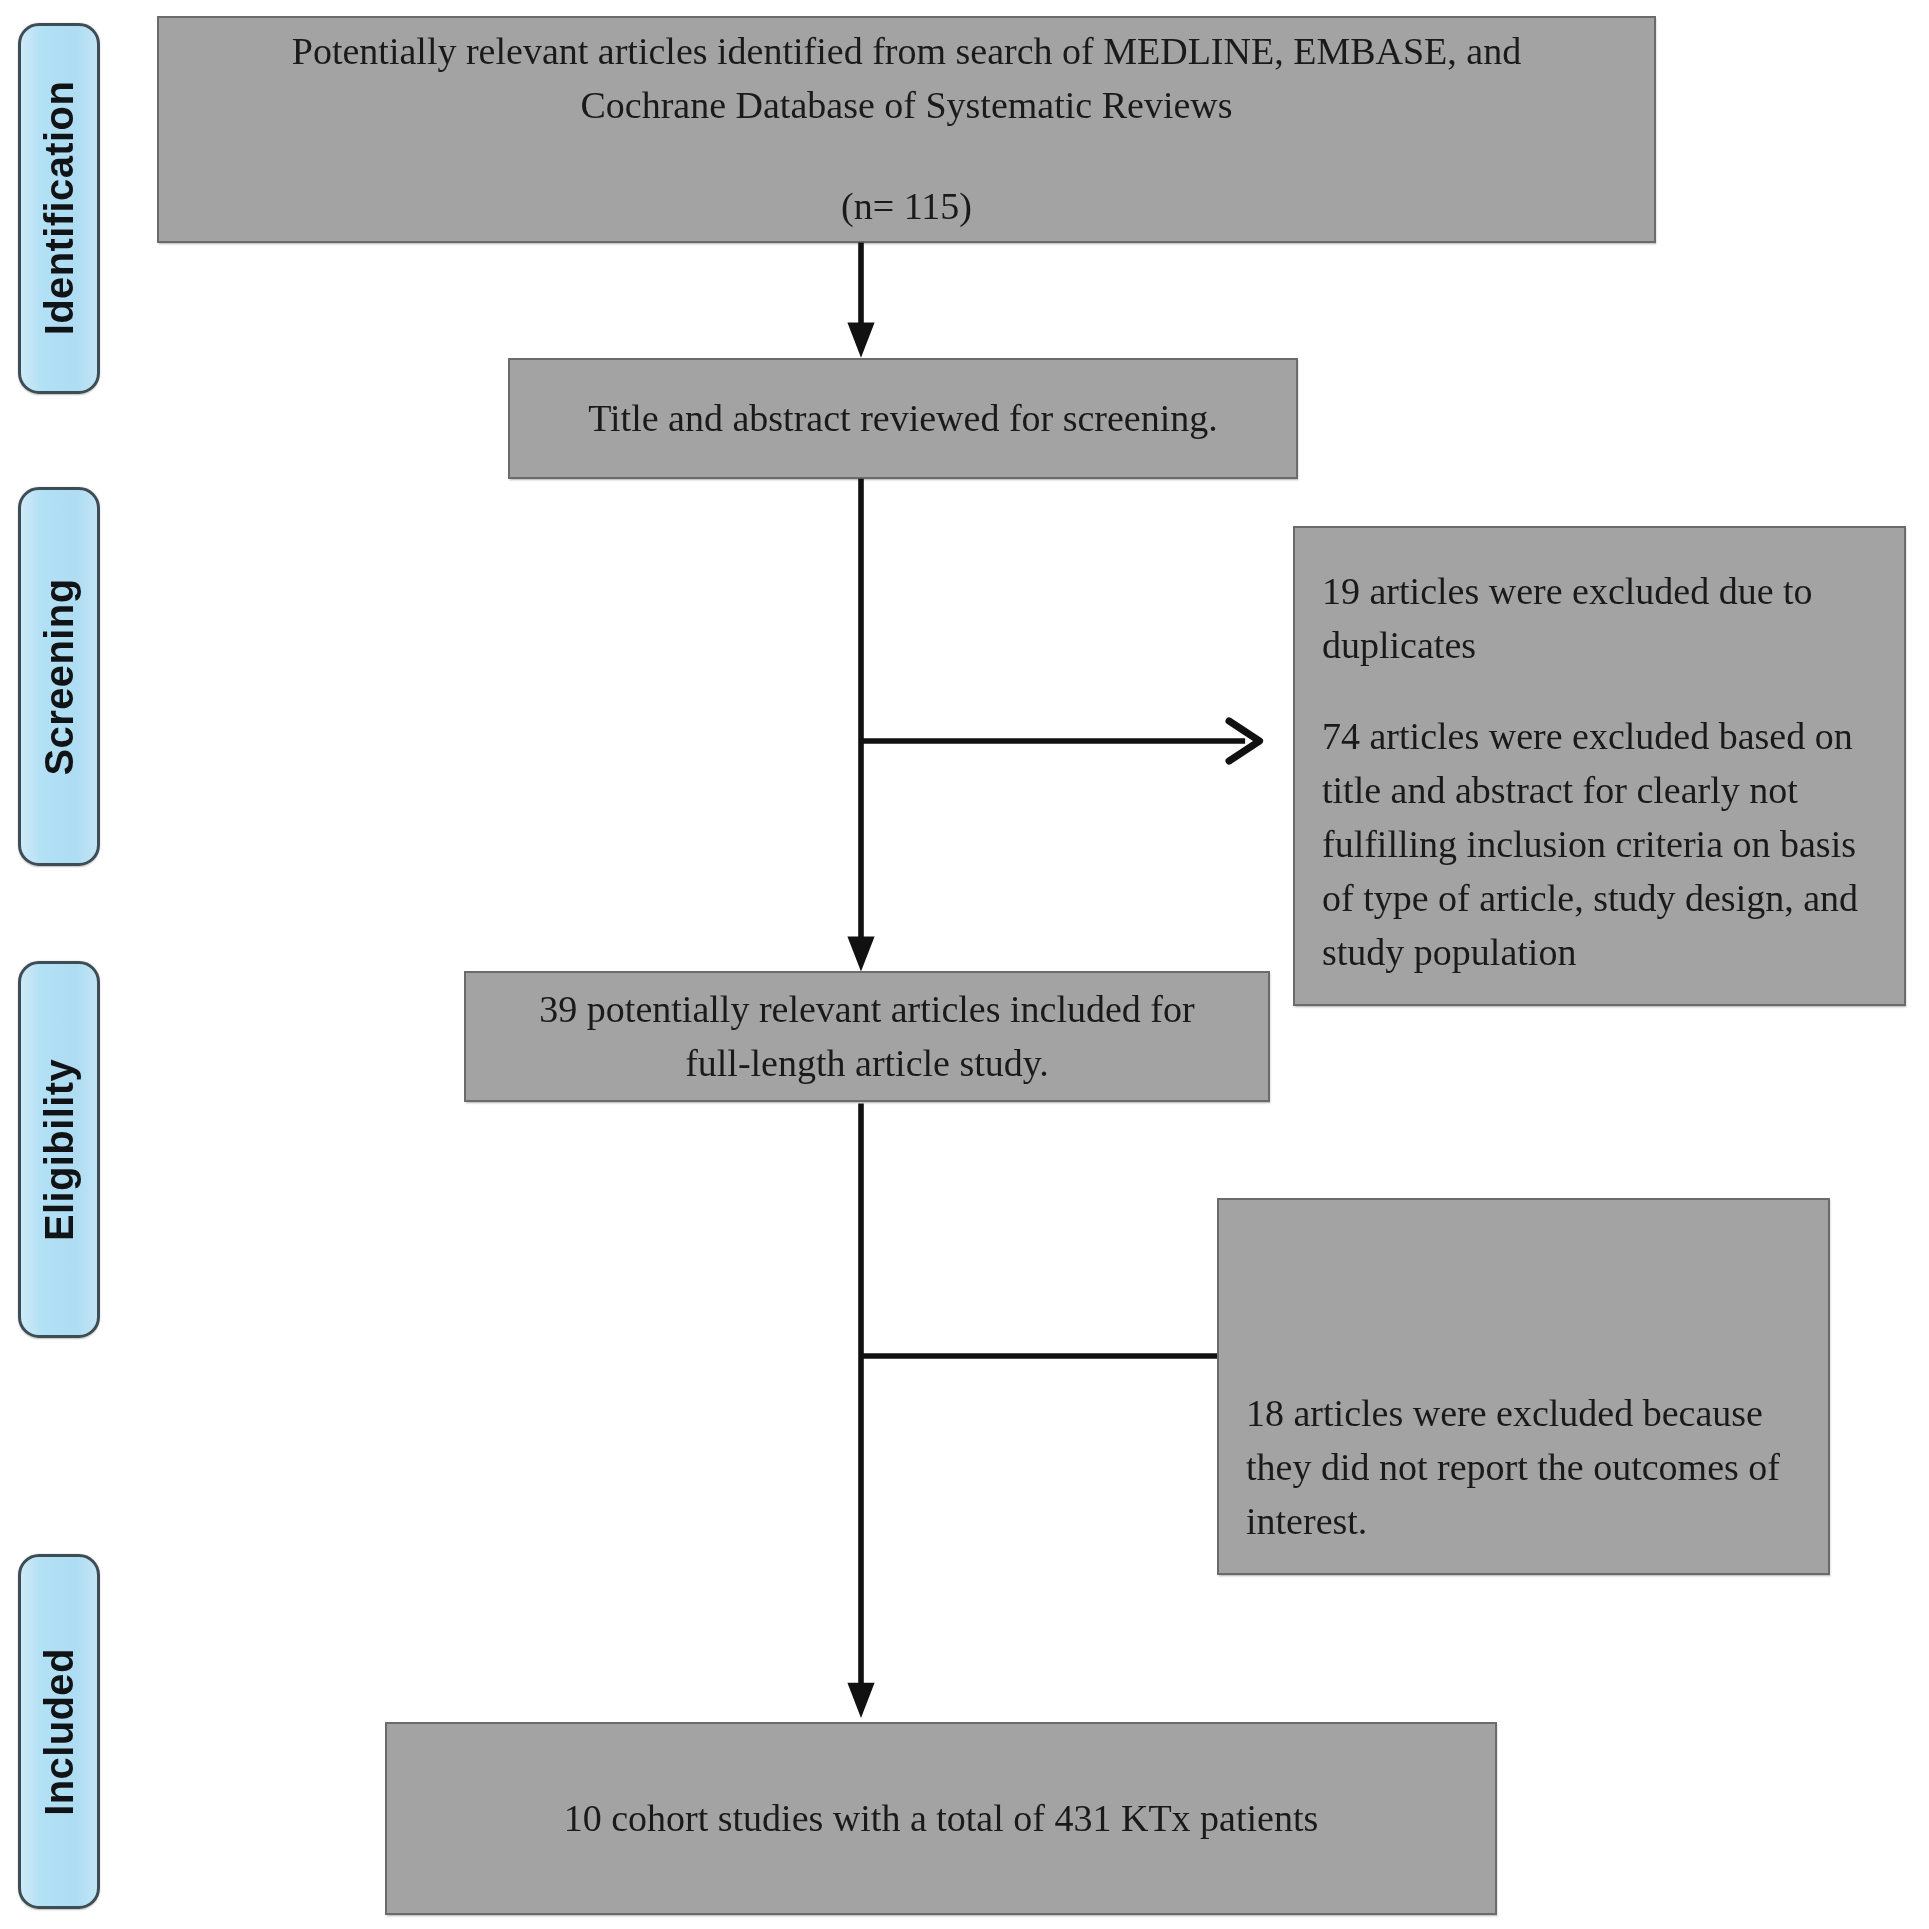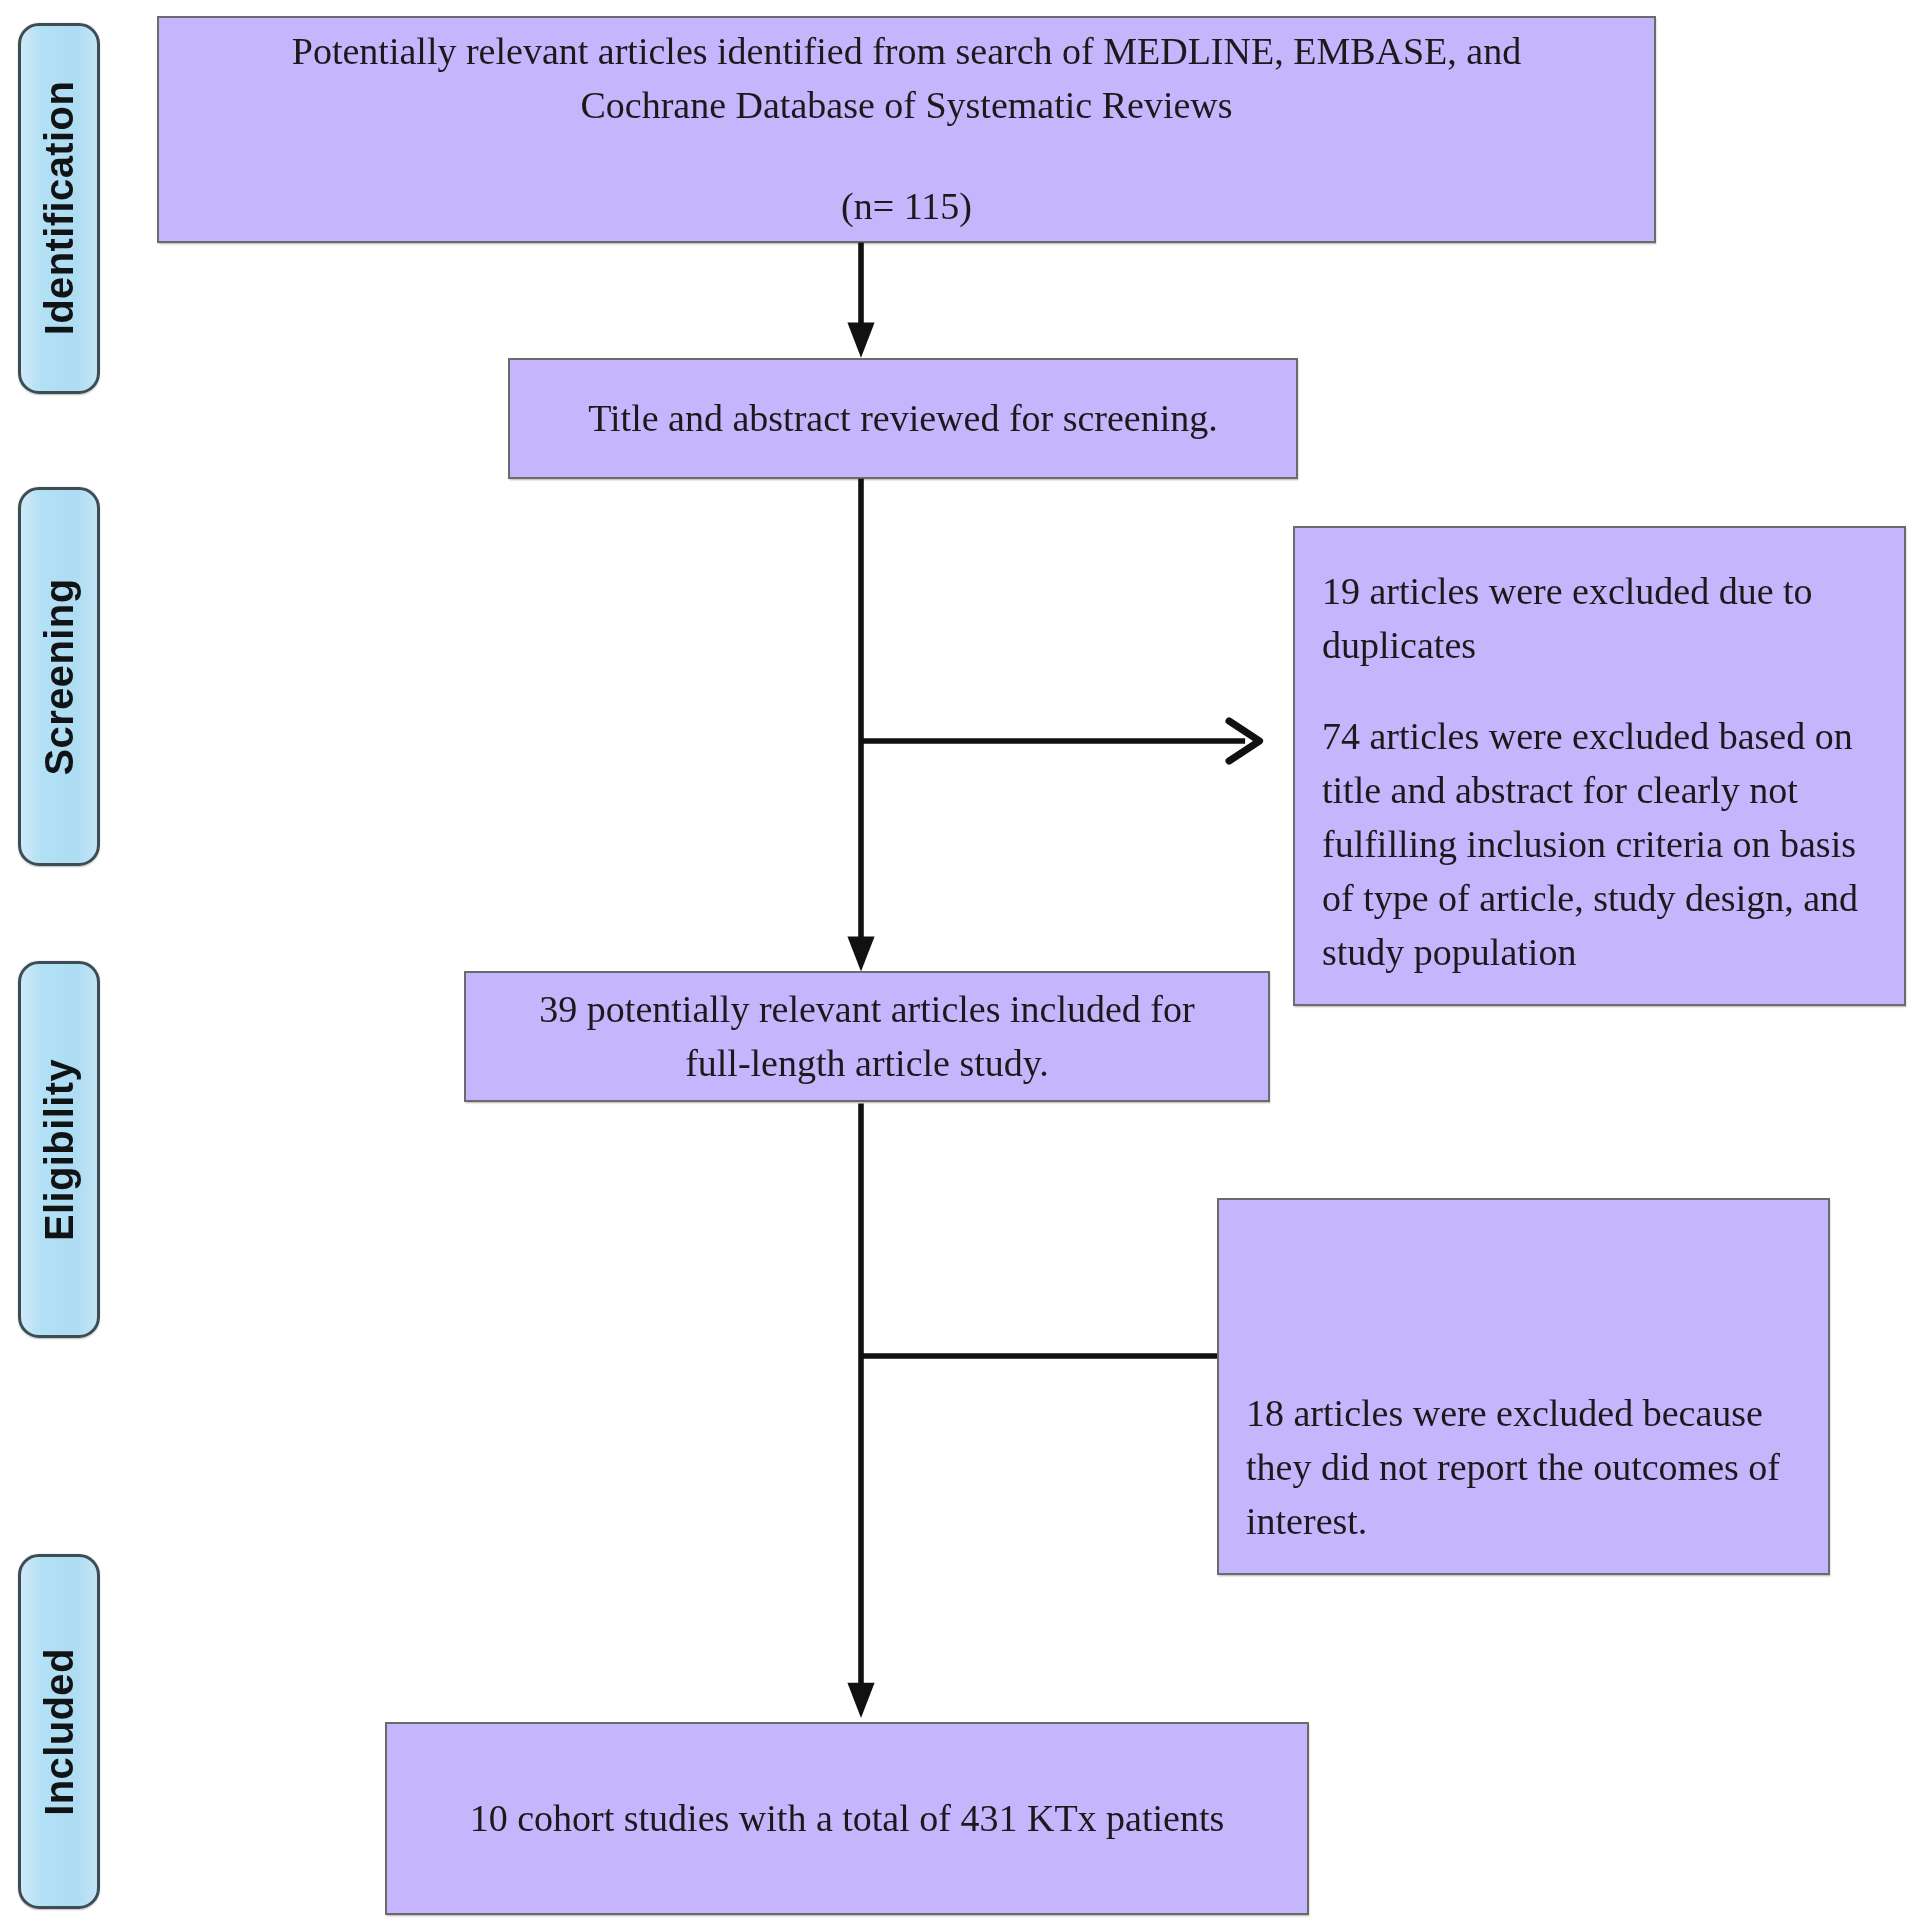--- a/index.html
+++ b/index.html
@@ -42,21 +42,21 @@
     font-size: 40px;
     letter-spacing: 0.4px;
     color: #111417;
     text-shadow: 0 0.8px 0 rgba(255,255,255,0.35);
   }
 
   
   .flow-box {
     position: absolute;
     box-sizing: border-box;
-    background: #c4b5fd;
+    background: #a3a3a3;
     border: 2.4px solid #6b6b6b;
     box-shadow: 0.8px 1.6px 1.6px rgba(0,0,0,0.22);
     display: flex;
     flex-direction: column;
     justify-content: center;
   }
   .flow-box p {
     margin: 0;
     font-size: 38px;
     line-height: 1.42;
@@ -159,18 +159,18 @@
     <svg width="419" height="64" viewBox="0 0 520 80">
       <line x1="0" y1="40" x2="482" y2="40" stroke="#111111" stroke-width="7"></line>
       <polyline points="462,15 500,40 462,65" fill="none" stroke="#111111" stroke-width="9" stroke-linecap="round" stroke-linejoin="round"></polyline>
     </svg>
   </div>
 
   <div class="flow-box box-left" id="box-excluded-eligibility" style="left:1217px; top:1170px; width:613px; height:377px;margin-top:28px;">
     <p>18 articles were excluded because they did not report the outcomes of interest.</p>
   </div>
 
-  <div class="flow-box box-center" id="box-included" style="left:385px; top:1722px; width:924px; height:193px;">
+  <div class="flow-box box-center" id="box-included" style="left:385px; top:1722px; width:1112px; height:193px;">
     <p>10 cohort studies with a total of 431 KTx patients</p>
   </div>
 
 </div>
 
 
 </body></html>

